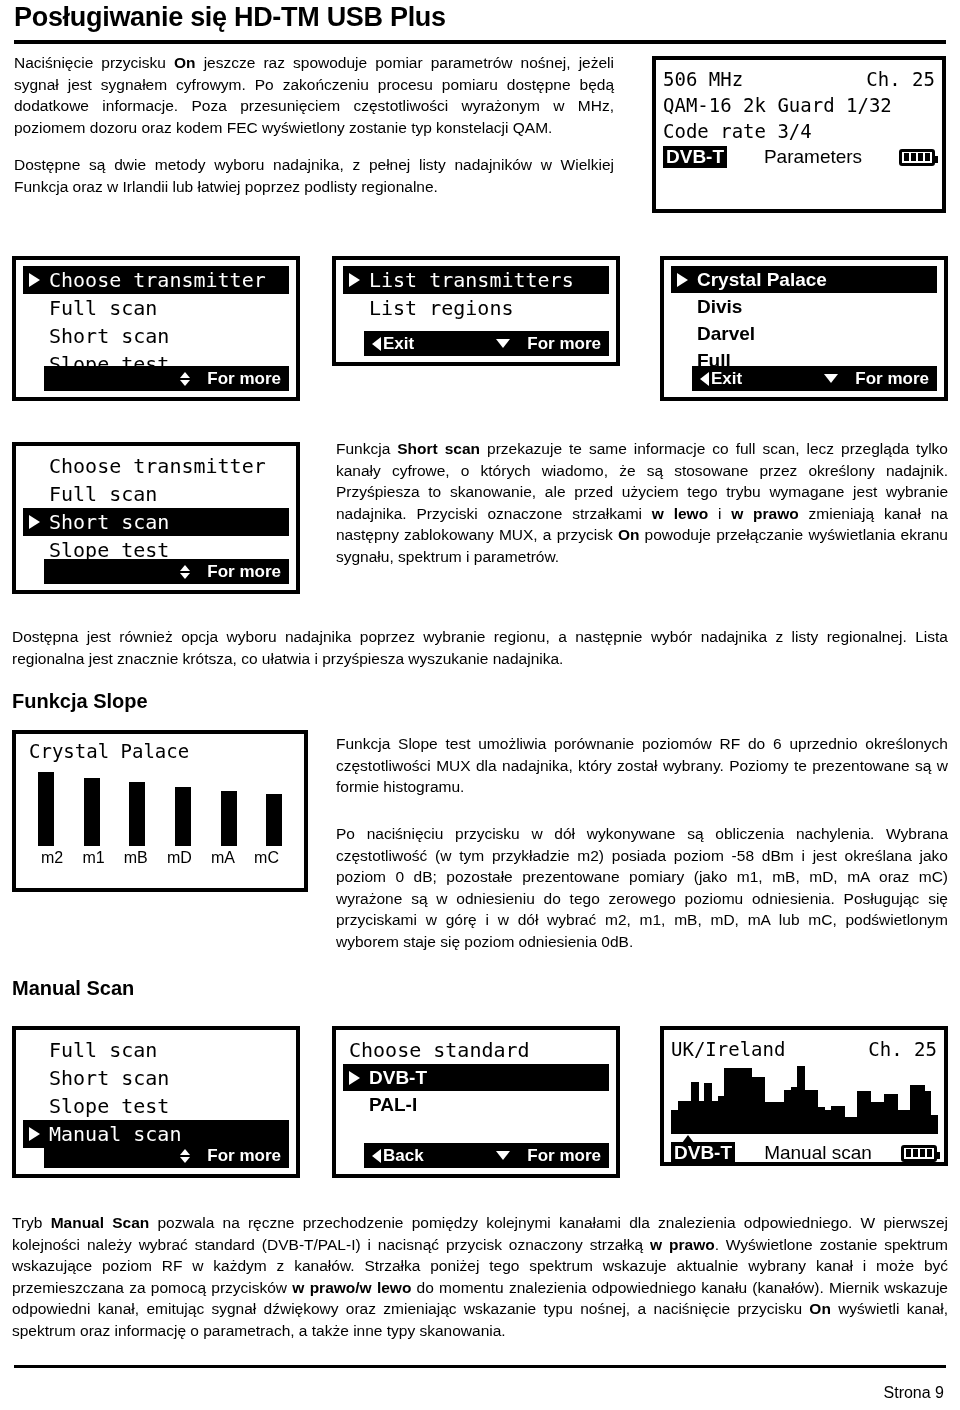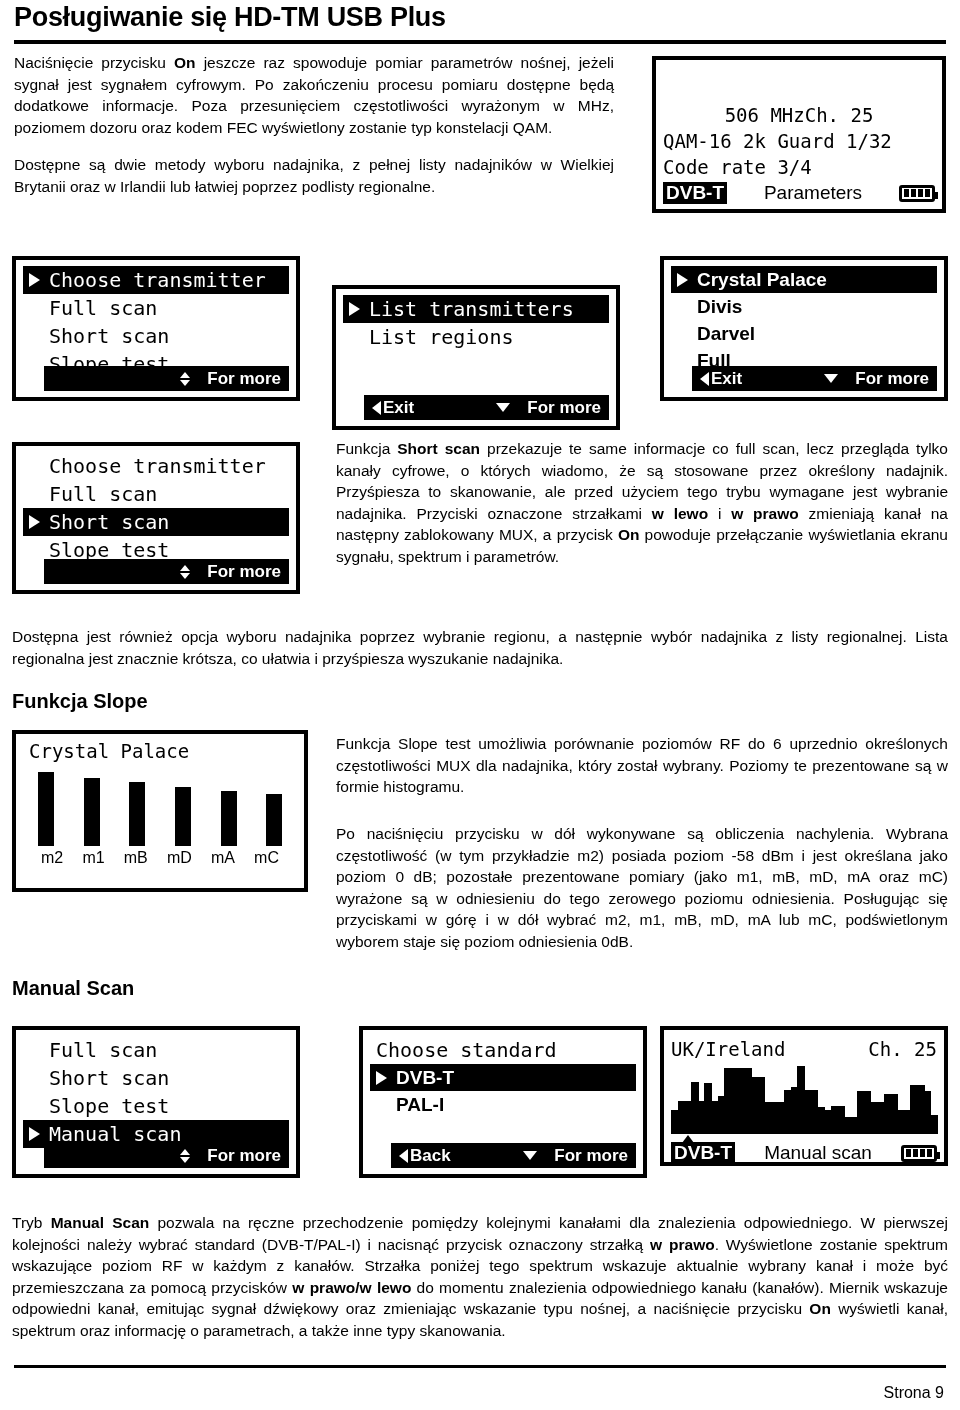--- a/index.html
+++ b/index.html
@@ -89,25 +89,25 @@
 
 <div class="page">
 
   <div class="doc-title">Posługiwanie się HD-TM USB Plus</div>
   <div class="title-rule"></div>
 
   <div style="position:absolute;left:14px;top:52px;width:600px;">
     <p class="para" style="margin:0;">
       <span>Naciśnięcie przycisku </span><b>On</b><span> jeszcze raz spowoduje pomiar parametrów nośnej, jeżeli sygnał jest sygnałem cyfrowym. Po zakończeniu procesu pomiaru dostępne będą dodatkowe informacje. Poza przesunięciem częstotliwości wyrażonym w MHz, poziomem dozoru oraz kodem FEC wyświetlony zostanie typ konstelacji QAM.</span>
     </p>
-    <p class="para" style="margin:16px 0 0 0;">Dostępne są dwie metody wyboru nadajnika, z pełnej listy nadajników w Wielkiej Brytanii oraz w Irlandii lub łatwiej poprzez podlisty regionalne.</p>
+    <p class="para" style="margin:16px 0 0 0;">Dostępne są dwie metody wyboru nadajnika, z pełnej listy nadajników w Wielkiej Funkcja oraz w Irlandii lub łatwiej poprzez podlisty regionalne.</p>
   </div>
 
   <div class="lcd" style="position:absolute;left:652px;top:56px;width:294px;height:157px;">
-    <div class="lcd-row" style="justify-content:center;margin-top:36px;">
+    <div class="lcd-row" style="justify-content:space-between;">
       <span>506 MHz</span>
       <span>Ch. 25</span>
     </div>
     <div class="lcd-row">QAM-16 2k Guard 1/32</div>
     <div class="lcd-row">Code rate 3/4</div>
     <div class="statusline">
       <span class="tag">DVB-T</span>
       <span class="statusmid">Parameters</span>
       <span class="batt">
           <i></i>
@@ -127,21 +127,21 @@
       <span class="right">
         <span class="tri-ud">
             <span class="tri-u-s"></span>
             <span class="tri-d-s"></span>
           </span>
         <span>For more</span>
       </span>
     </div>
   </div>
 
-  <div class="lcd" style="position:absolute;left:332px;top:256px;width:288px;height:145px;margin-top:29px;">
+  <div class="lcd" style="position:absolute;left:332px;top:256px;width:288px;height:110px;">
     <div class="menu-item sel">List transmitters</div>
     <div class="menu-item">List regions</div>
     <div class="footbar" style="position:absolute;left:28px;right:7px;bottom:6px;">
       <span class="left">
         <span class="tri-l"></span>
         <span>Exit</span>
       </span>
       <span class="right">
         <span class="tri-d"></span>
         <span>For more</span>
@@ -224,21 +224,21 @@
       <span class="right">
         <span class="tri-ud">
             <span class="tri-u-s"></span>
             <span class="tri-d-s"></span>
           </span>
         <span>For more</span>
       </span>
     </div>
   </div>
 
-  <div class="lcd" style="position:absolute;left:332px;top:1026px;width:288px;height:152px;margin-left:27px;">
+  <div class="lcd" style="position:absolute;left:332px;top:1026px;width:288px;height:152px;">
     <div style="font-family:'DejaVu Sans Mono',monospace;font-size:20px;line-height:28px;padding-left:6px;">Choose standard</div>
     <div class="menu-item sel sanslist">DVB-T</div>
     <div class="menu-item sanslist">PAL-I</div>
     <div class="footbar" style="position:absolute;left:28px;right:7px;bottom:6px;">
       <span class="left">
         <span class="tri-l"></span>
         <span>Back</span>
       </span>
       <span class="right">
         <span class="tri-d"></span>

